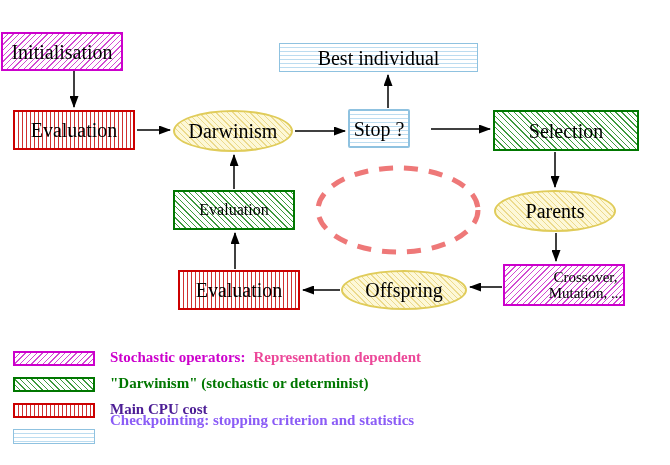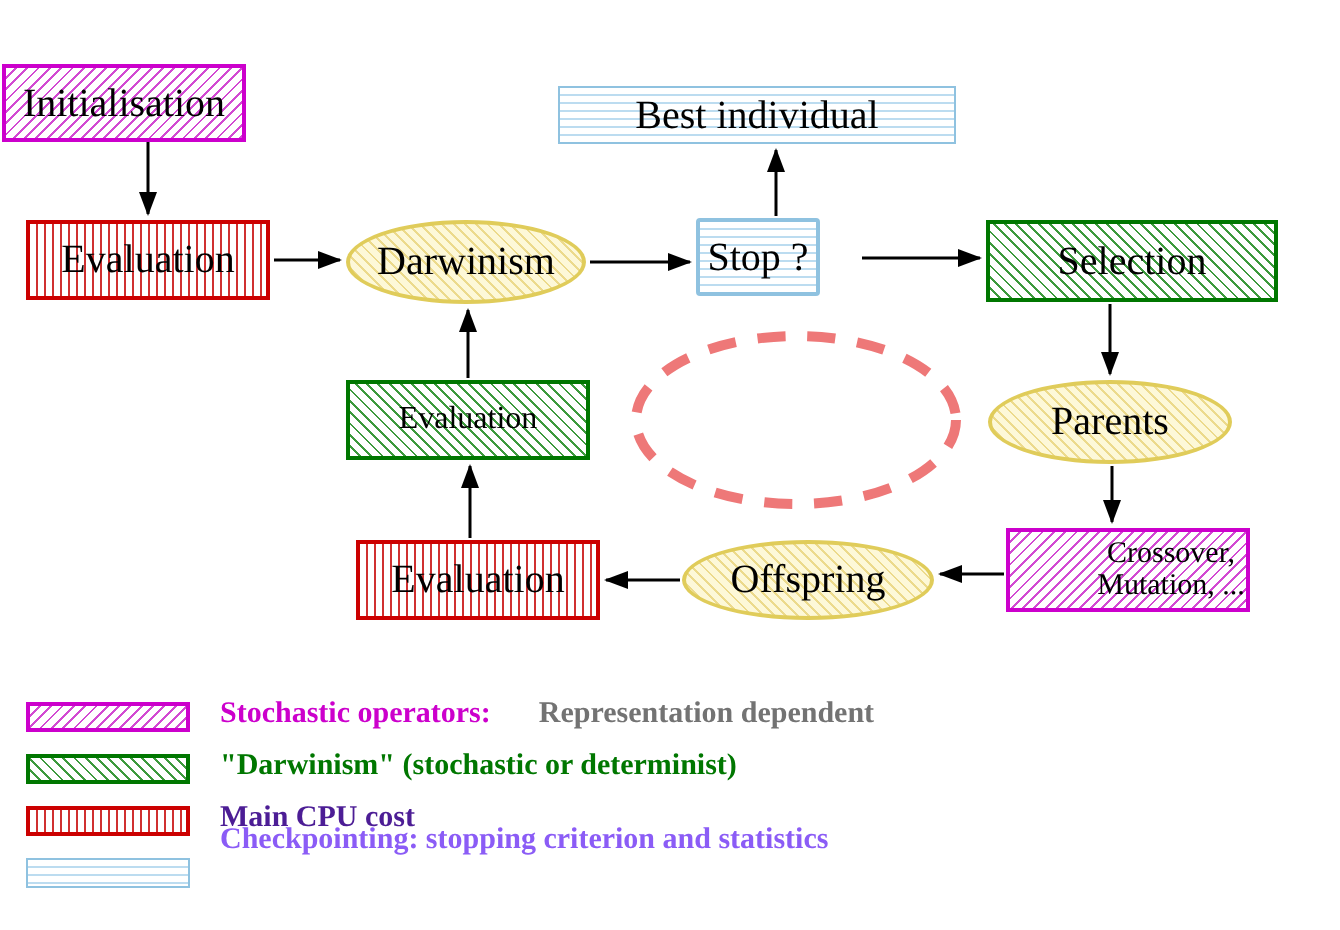--- a/index.html
+++ b/index.html
@@ -34,21 +34,21 @@
   #n-off  {left:341px; top:270px; width:126px; height:40px;}
   #n-eval2{left:178px; top:270px; width:122px; height:40px;}
   #n-repl {left:173px; top:190px; width:122px; height:40px;font-size:16px;}
   #n-gen-label{left:316px;top:168px;width:164px;height:84px;color:#ee7878;font-size:21px;
     background:none;border:none;}
 
   
   .swatch{position:absolute;left:13px;width:82px;height:15px;box-sizing:border-box;}
   #sw-1{top:351px;} #sw-2{top:377px;} #sw-3{top:403px;} #sw-4{top:429px;border-width:1px;}
   .legend-text{position:absolute;left:110px;font-size:15px;font-weight:bold;white-space:nowrap;}
-  #lt-1{top:349px;color:#cc00cc;} #lt-1 .part2{color:#737373;margin-left:24px;}
+  #lt-1{top:349px;color:#cc00cc;} #lt-1 .part2{color:#ec4899;margin-left:8px;}
   #lt-2{top:375px;color:#007700;}
   #lt-3{top:401px;color:#4c1d95;}
   #lt-4{top:412px;color:#8b5cf6;}
 </style>
 </head>
 <body>
 
 <div id="canvas">
 
   <svg class="layer" viewBox="0 0 670 465">

